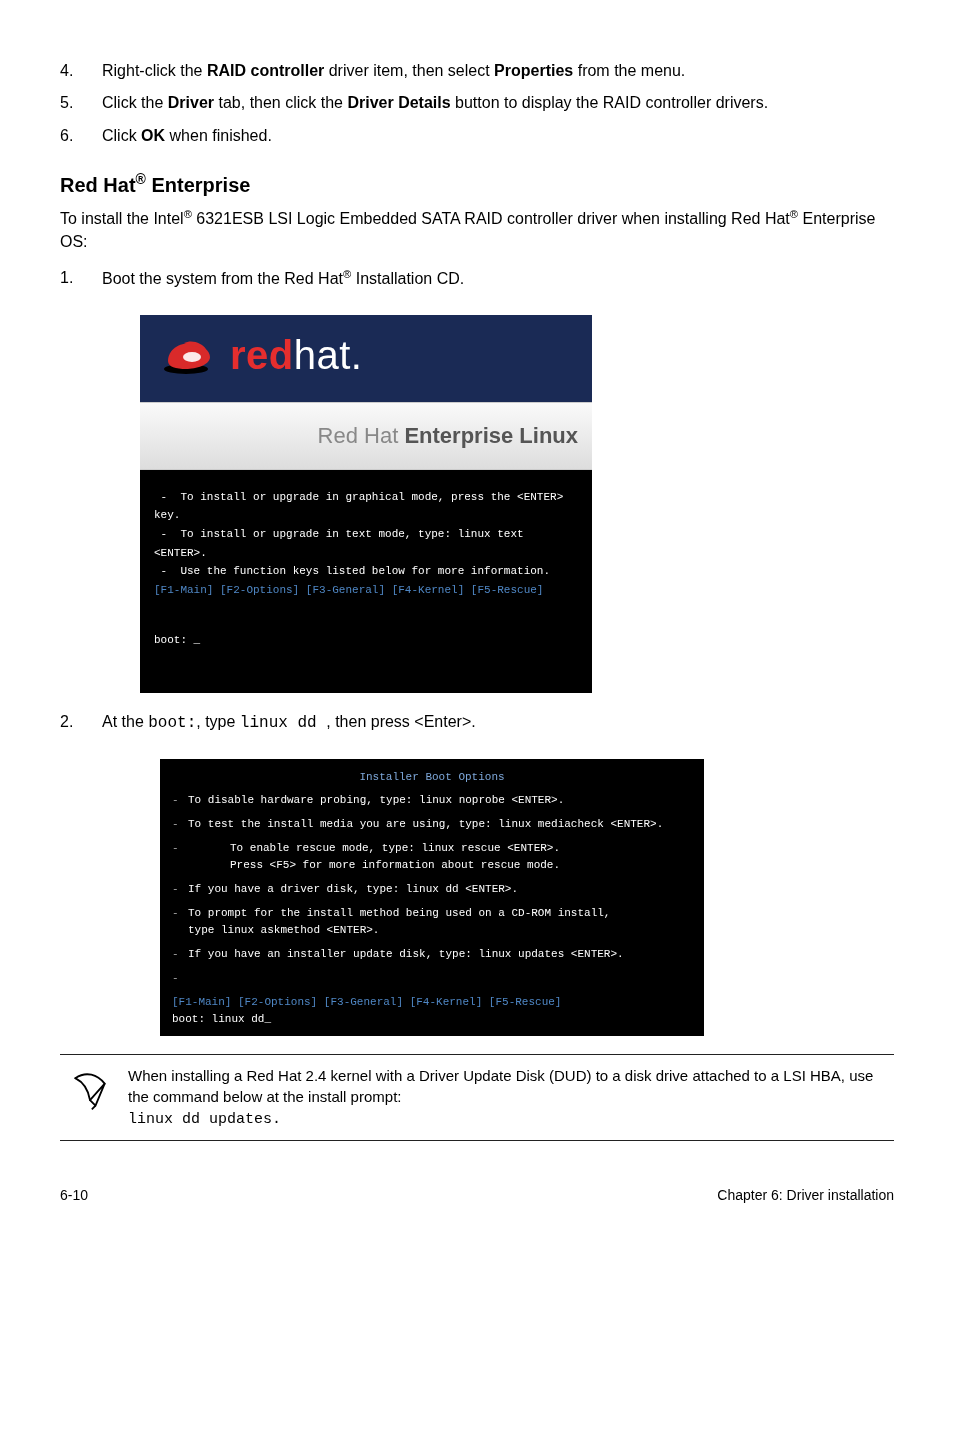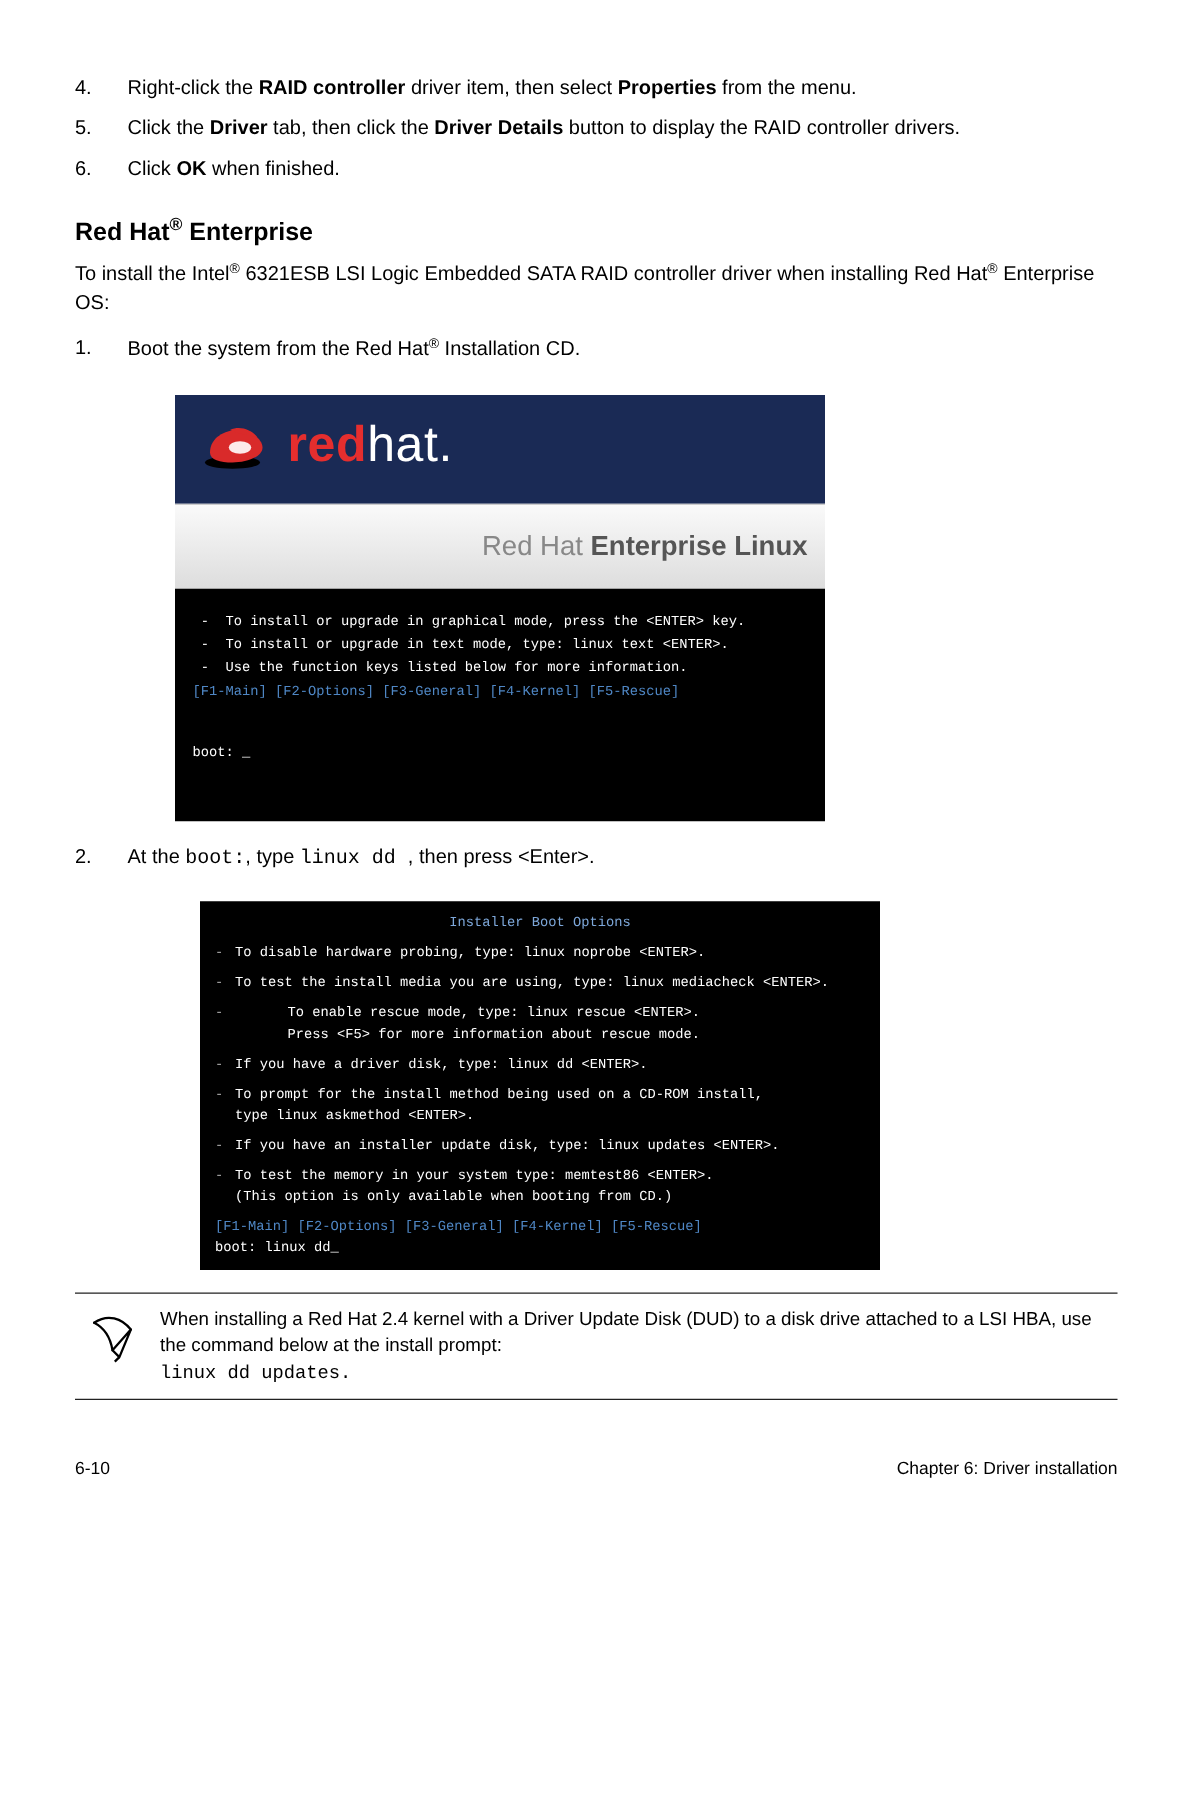--- a/index.html
+++ b/index.html
@@ -43,21 +43,21 @@
     line-height: 1.4;
   }
   sup { font-size: 0.7em; }
   .mono { font-family: Liberation Mono, monospace; }
   .screenshot {
     margin: 12px 0 18px 80px;
   }
 
   
   .rh-shot {
-    width: 520px;
+    width: 452px;
     background: #fff;
   }
   .rh-top {
     background: #1a2a55;
     padding: 18px 22px 24px 22px;
     display: flex;
     align-items: center;
   }
   .rh-logo {
     width: 54px;
@@ -241,22 +241,20 @@
           <div class="d">-</div>
           <div style="white-space: pre-wrap;">To prompt for the install method being used on a CD-ROM install,
 type linux askmethod &lt;ENTER&gt;.</div>
         </div>
         <div class="item">
           <div class="d">-</div>
           <div style="white-space: pre-wrap;">If you have an installer update disk, type: linux updates &lt;ENTER&gt;.</div>
         </div>
         <div class="item">
           <div class="d">-</div>
-          <div style="white-space: pre-wrap;">To test the memory in your system type: memtest86 &lt;ENTER&gt;.
-(This option is only available when booting from CD.)</div>
         </div>
       </div>
     <div class="fkeys2">[F1-Main] [F2-Options] [F3-General] [F4-Kernel] [F5-Rescue]</div>
     <div class="bootline">boot: linux dd_</div>
   </div>
 
   <div class="note">
     <div class="icon">
       <svg viewBox="0 0 48 48" width="44" height="44">
         <path d="M8 10 C20 2 32 6 40 16" stroke="#000" stroke-width="2" fill="none" stroke-linecap="round"></path>

